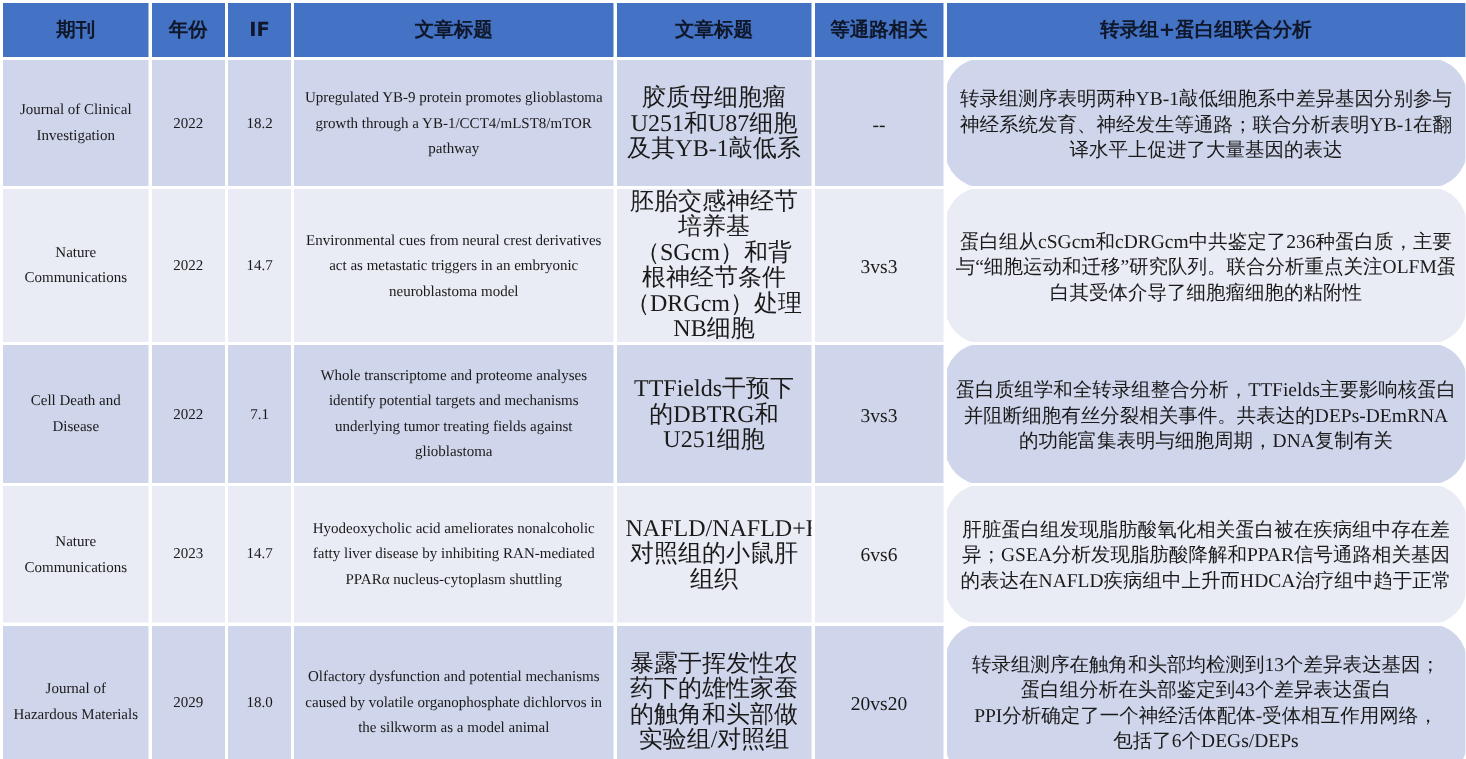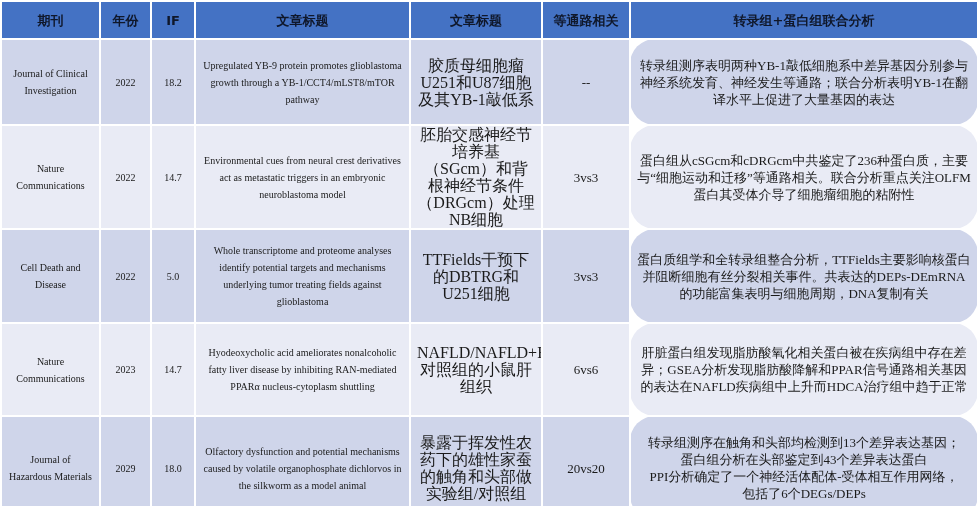--- a/index.html
+++ b/index.html
@@ -70,26 +70,26 @@
       <td class="cohort">--</td>
       <td class="analysis">转录组测序表明两种YB-1敲低细胞系中差异基因分别参与神经系统发育、神经发生等通路；联合分析表明YB-1在翻译水平上促进了大量基因的表达</td>
     </tr>
     <tr class="even" style="height:87px">
       <td class="journal">Nature Communications</td>
       <td class="year">2022</td>
       <td class="if">14.7</td>
       <td class="title">Environmental cues from neural crest derivatives act as metastatic triggers in an embryonic neuroblastoma model</td>
       <td class="sample">胚胎交感神经节培养基（SGcm）和背根神经节条件（DRGcm）处理NB细胞</td>
       <td class="cohort">3vs3</td>
-      <td class="analysis">蛋白组从cSGcm和cDRGcm中共鉴定了236种蛋白质，主要与“细胞运动和迁移”等通路相关。联合分析重点关注OLFM蛋白其受体介导了细胞瘤细胞的粘附性</td>
+      <td class="analysis">蛋白组从cSGcm和cDRGcm中共鉴定了236种蛋白质，主要与“细胞运动和迁移”研究队列。联合分析重点关注OLFM蛋白其受体介导了细胞瘤细胞的粘附性</td>
     </tr>
     <tr class="odd" style="height:94px">
       <td class="journal">Cell Death and Disease</td>
       <td class="year">2022</td>
-      <td class="if">5.0</td>
+      <td class="if">7.1</td>
       <td class="title">Whole transcriptome and proteome analyses identify potential targets and mechanisms underlying tumor treating fields against glioblastoma</td>
       <td class="sample">TTFields干预下的DBTRG和U251细胞</td>
       <td class="cohort">3vs3</td>
       <td class="analysis">蛋白质组学和全转录组整合分析，TTFields主要影响核蛋白并阻断细胞有丝分裂相关事件。共表达的DEPs-DEmRNA的功能富集表明与细胞周期，DNA复制有关</td>
     </tr>
     <tr class="even" style="height:93px">
       <td class="journal">Nature Communications</td>
       <td class="year">2023</td>
       <td class="if">14.7</td>
       <td class="title">Hyodeoxycholic acid ameliorates nonalcoholic fatty liver disease by inhibiting RAN-mediated PPARα nucleus-cytoplasm shuttling</td>

